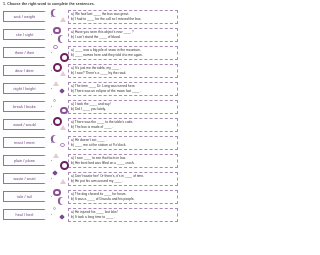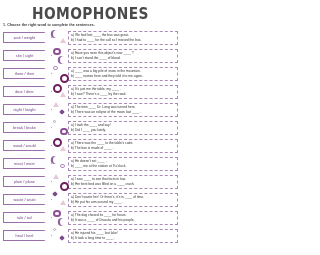--- a/index.html
+++ b/index.html
@@ -166,23 +166,20 @@
     white-space: nowrap;
     overflow: hidden;
     letter-spacing: 0.02px;
   }
 </style>
 </head>
 <body>
 
 <div class="sheet">
 
-  <div class="title-wrap">
-    <span class="title">HOMOPHONES</span>
-  </div>
 
   <div class="instruction">1. Choose the right word to complete the sentences.</div>
 
   <div class="rows" id="rows-container">
       <div class="row">
         <div class="wordpair">
           <div class="wordpair-shape"></div>
           <span class="wordpair-text">wait / weight</span>
         </div>
         <div class="iconcol">

